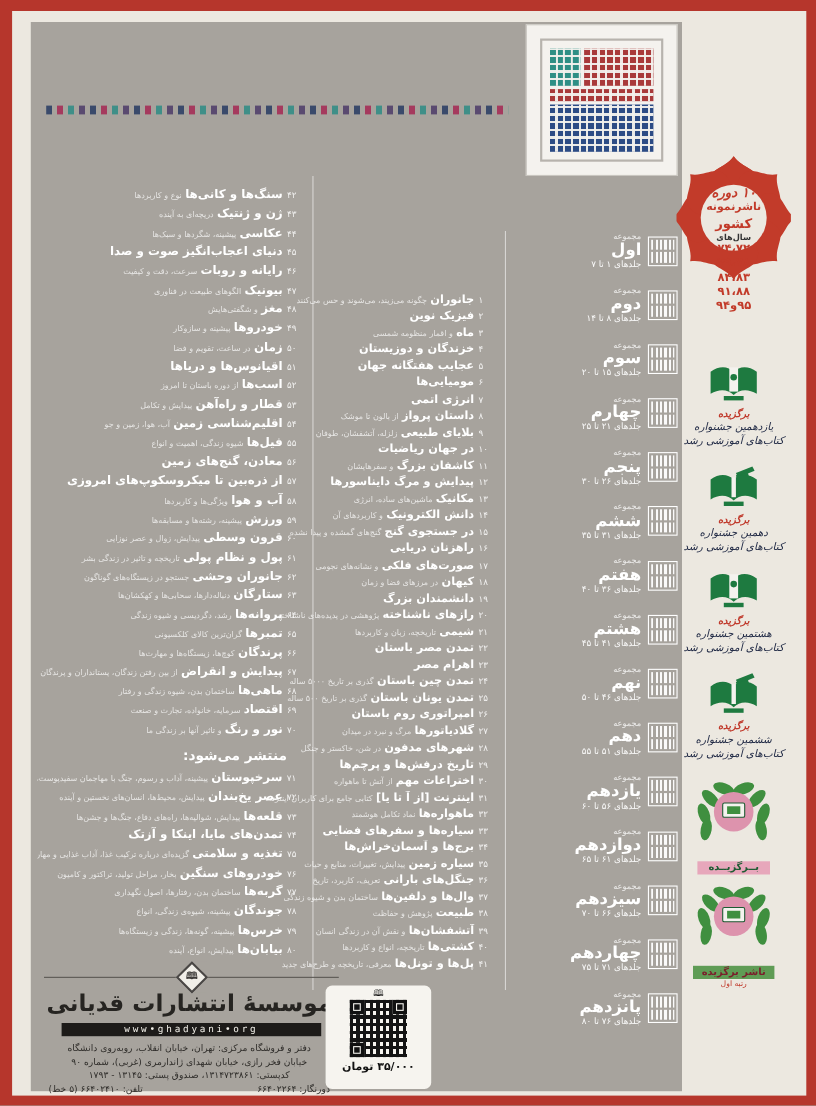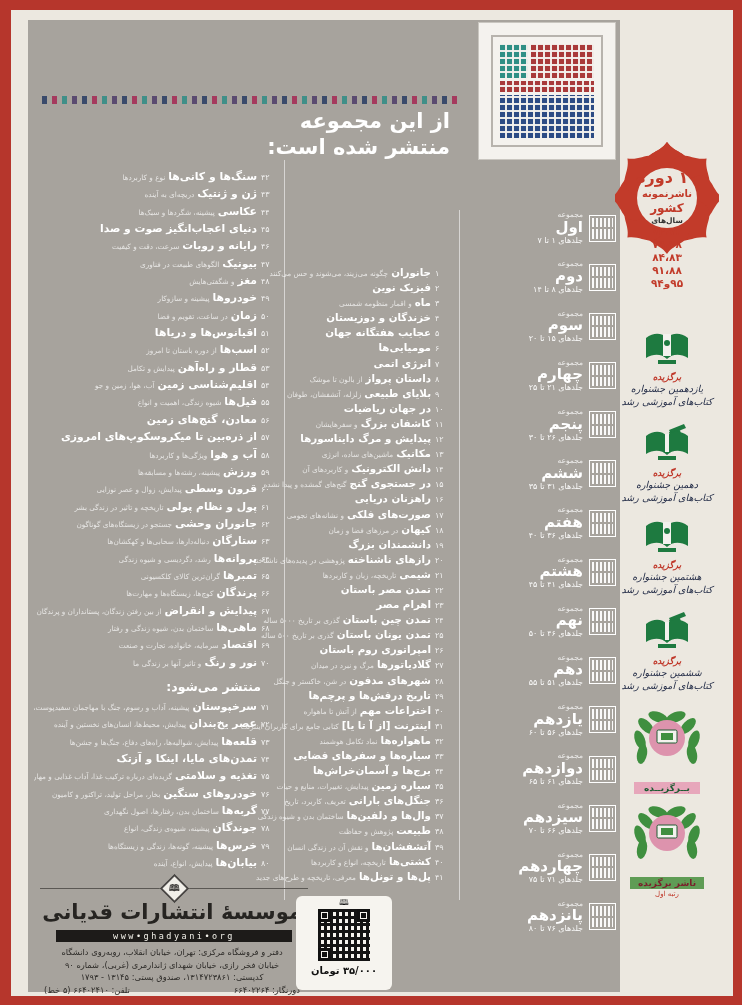--- a/index.html
+++ b/index.html
@@ -87,21 +87,21 @@
   .bars{width:168px;height:44px;margin-top:2px;background:
     repeating-linear-gradient(90deg,#121212 0 2px,transparent 2px 3px,#121212 3px 4px,transparent 4px 7px,#121212 7px 10px,transparent 10px 11px,#121212 11px 12px,transparent 12px 15px,#121212 15px 16px,transparent 16px 18px,#121212 18px 21px,transparent 21px 23px);}
   .barDigits{font-size:11px;color:#111;letter-spacing:5px;font-family:"DejaVu Sans Mono",monospace;}
   
   .awards{position:absolute;right:10px;top:130px;width:112px;display:flex;flex-direction:column;
     align-items:center;}
   .flower{position:relative;width:108px;height:172px;margin-bottom:14px;}
   .flower svg{position:absolute;left:2px;top:0;}
   .flowerTxt{position:absolute;left:0;top:28px;width:108px;text-align:center;color:#c23b2a;
     font-weight:bold;direction:rtl;line-height:1.25;}
-  .ft1{font-size:16px;} .ft2{font-size:10px;} .ft3{font-size:12px;} .ft4{font-size:7.5px;color:#333;}
+  .ft1{font-size:12px;font-style:italic;} .ft2{font-size:10px;} .ft3{font-size:12px;} .ft4{font-size:7.5px;color:#333;}
   .ftYear{font-size:10.5px;letter-spacing:1px;}
   .awBlock{text-align:center;direction:rtl;margin:6px 0 10px;}
   .awTag{color:#c0392b;font-size:9px;font-style:italic;font-weight:bold;display:block;}
   .awL1,.awL2{color:#232c47;font-size:9.5px;font-style:italic;display:block;line-height:13px;}
   .gIcon{margin-top:4px;}
   .wreath{position:relative;margin:8px 0 2px;text-align:center;}
   .ribbon{background:#e7a7bb;color:#1e5c33;font-weight:bold;font-size:9px;padding:1px 10px;
     display:inline-block;direction:rtl;text-align:right;}
   .band{background:#5f9c55;color:#7a1f2b;font-weight:bold;font-size:9px;padding:1px 8px;
     display:inline-block;direction:rtl;}
@@ -305,24 +305,20 @@
             <i></i>
           </div>
           <div class="grp-txt">
             <span class="grp-lbl">مجموعه</span>
             <span class="grp-name">پانزدهم</span>
             <span class="grp-vol">جلدهای ۷۶ تا ۸۰</span>
           </div>
         </div>
       </div>
 
-    <div class="midHdr">
-      <span>از این مجموعه</span><br>
-      <span>منتشر شده است:</span>
-    </div>
     <div class="midList">
 
         <div class="brow">
           <span class="bnum">۱</span>
           <span class="btitle">جانوران</span>
           <span class="bsub">چگونه می‌زیند، می‌شوند و حس می‌کنند</span>
         </div>
 
         <div class="brow">
           <span class="bnum">۲</span>

